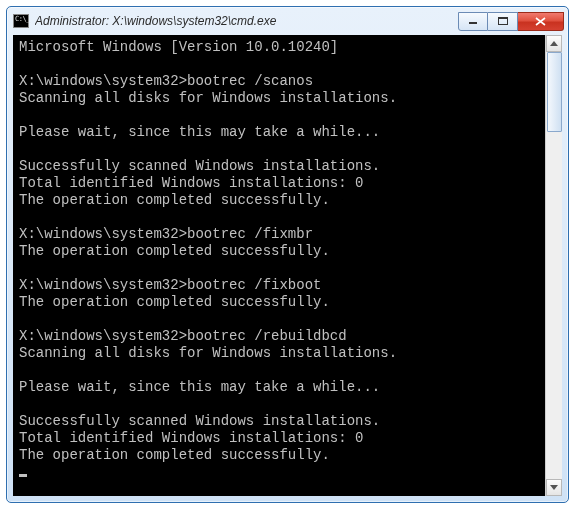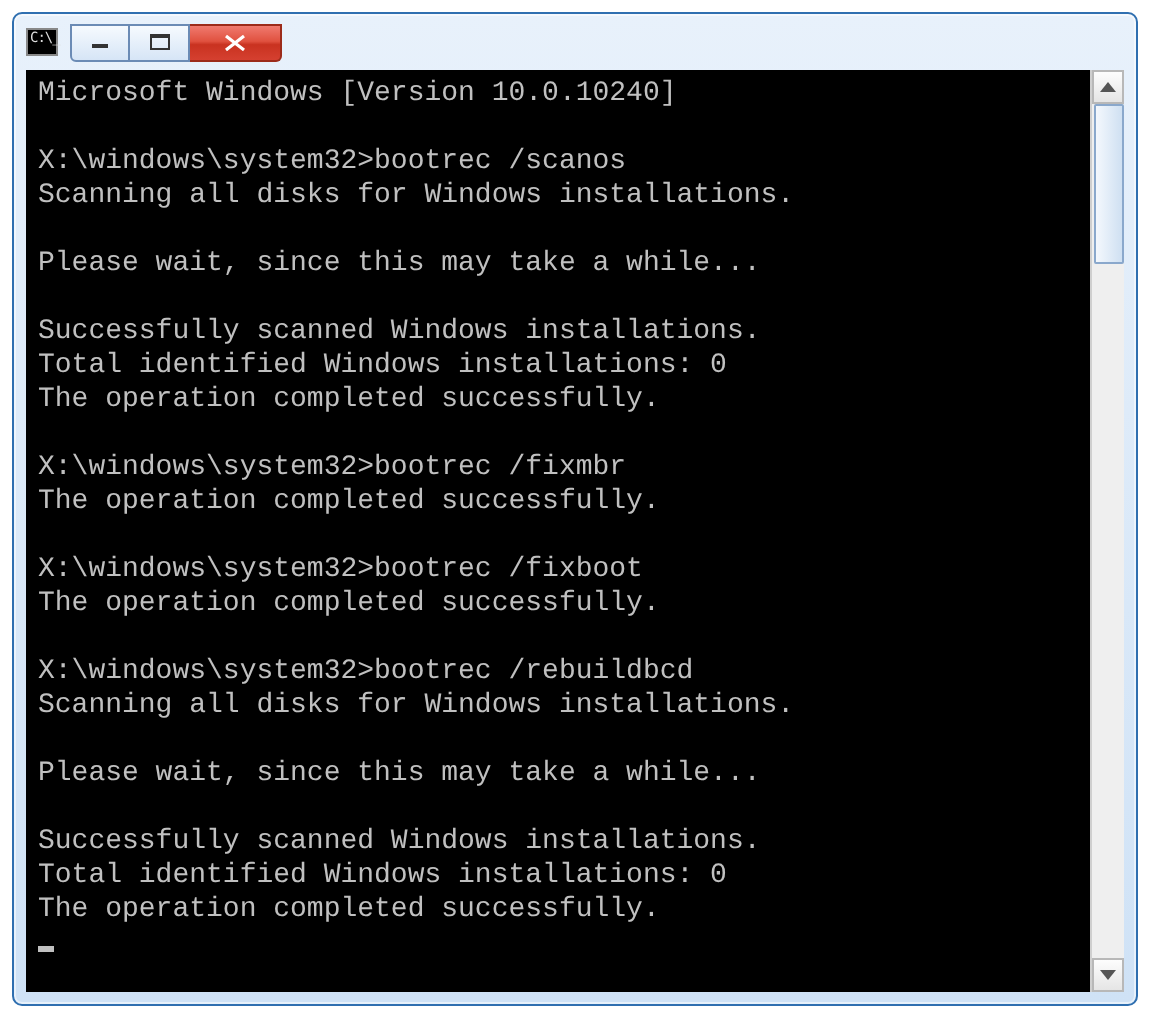--- a/index.html
+++ b/index.html
@@ -113,20 +113,21 @@
       display: inline-block; width: 8px; height: 3px;
       background: #c0c0c0; vertical-align: -1px;
     }
   </style>
 </head>
 <body>
 
 <div class="window">
   <div class="titlebar">
     <div class="app-icon"></div>
+    <div class="title">Administrator: X:\windows\system32\cmd.exe</div>
     <div class="win-buttons">
       <div class="win-btn">
         <svg width="10" height="8" viewBox="0 0 10 8">
             <rect x="1" y="5" width="8" height="2" fill="#333"></rect>
           </svg>
       </div>
       <div class="win-btn">
         <svg width="10" height="8" viewBox="0 0 10 8">
             <rect x="0.5" y="0.5" width="9" height="7" fill="none" stroke="#333" stroke-width="1"></rect>
             <rect x="0" y="0" width="10" height="2" fill="#333"></rect>

